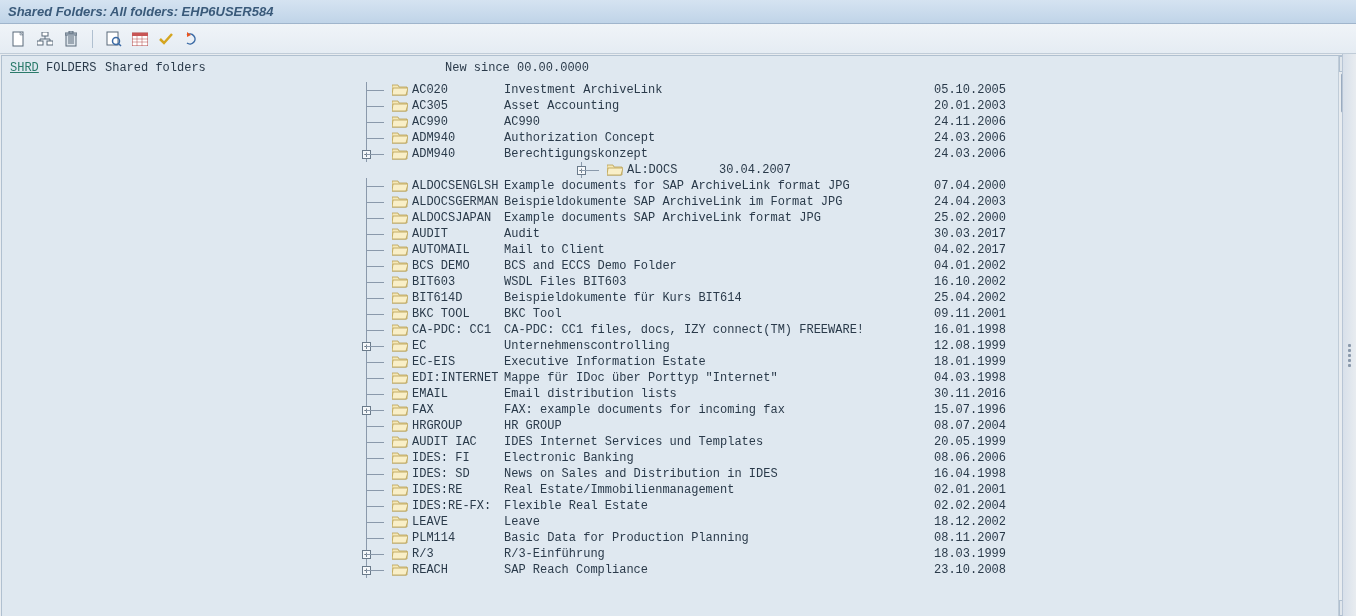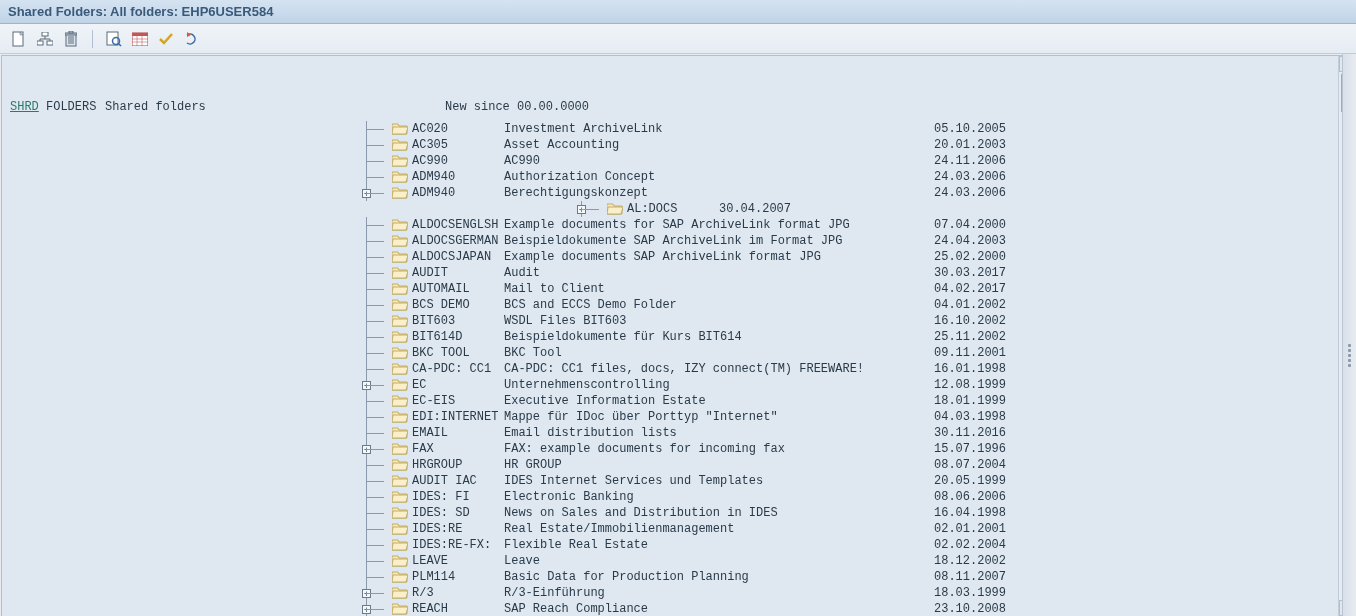--- a/index.html
+++ b/index.html
@@ -17,20 +17,21 @@
       position: relative;
     }
     .title-bar {
       background: linear-gradient(to bottom, #d5e3f1, #c0d4e8);
       border-bottom: 1px solid #a0b5cc;
       padding: 4px 8px;
       height: 24px;
     }
     .title-bar h1 {
       font-size: 13px;
+      font-style: italic;
       font-weight: bold;
       color: #3a5a7a;
     }
     .toolbar {
       background: linear-gradient(to bottom, #f0f4f8, #e5ecf3);
       border-bottom: 1px solid #c0ccd8;
       padding: 4px 10px;
       height: 30px;
       display: flex;
       align-items: center;
@@ -72,21 +73,20 @@
     .content-inner {
       padding: 4px 8px;
       font-family: 'Courier New', monospace;
       font-size: 12px;
       color: #2a3a4a;
       line-height: 16px;
     }
     .root-line {
       display: flex;
       margin-bottom: 6px;
-      margin-top: 39px;
     }
     .shrd-label {
       color: #2a7a6a;
       text-decoration: underline;
       font-family: 'Courier New', monospace;
     }
     .folders-label {
       color: #2a3a4a;
       font-family: 'Courier New', monospace;
     }
@@ -451,21 +451,21 @@
         <div class="tree-row">
           <span class="tree-connector"></span>
           <span class="folder-icon">
             <svg width="16" height="12" viewBox="0 0 16 12">
               <path d="M0 2 L0 11 L15 11 L15 3 L7 3 L6 1 L0 1 Z" fill="#f5e8b8" stroke="#b8a050" stroke-width="0.8"></path>
               <path d="M1 4 L16 4 L14 11 L0 11 Z" fill="#f9efc8" stroke="#b8a050" stroke-width="0.8"></path>
             </svg>
           </span>
           <span class="col-code">BIT614D</span>
           <span class="col-desc">Beispieldokumente für Kurs BIT614</span>
-          <span class="col-date">25.11.2002</span>
+          <span class="col-date">25.04.2002</span>
         </div>
         <div class="tree-row">
           <span class="tree-connector"></span>
           <span class="folder-icon">
             <svg width="16" height="12" viewBox="0 0 16 12">
               <path d="M0 2 L0 11 L15 11 L15 3 L7 3 L6 1 L0 1 Z" fill="#f5e8b8" stroke="#b8a050" stroke-width="0.8"></path>
               <path d="M1 4 L16 4 L14 11 L0 11 Z" fill="#f9efc8" stroke="#b8a050" stroke-width="0.8"></path>
             </svg>
           </span>
           <span class="col-code">BKC TOOL</span>

